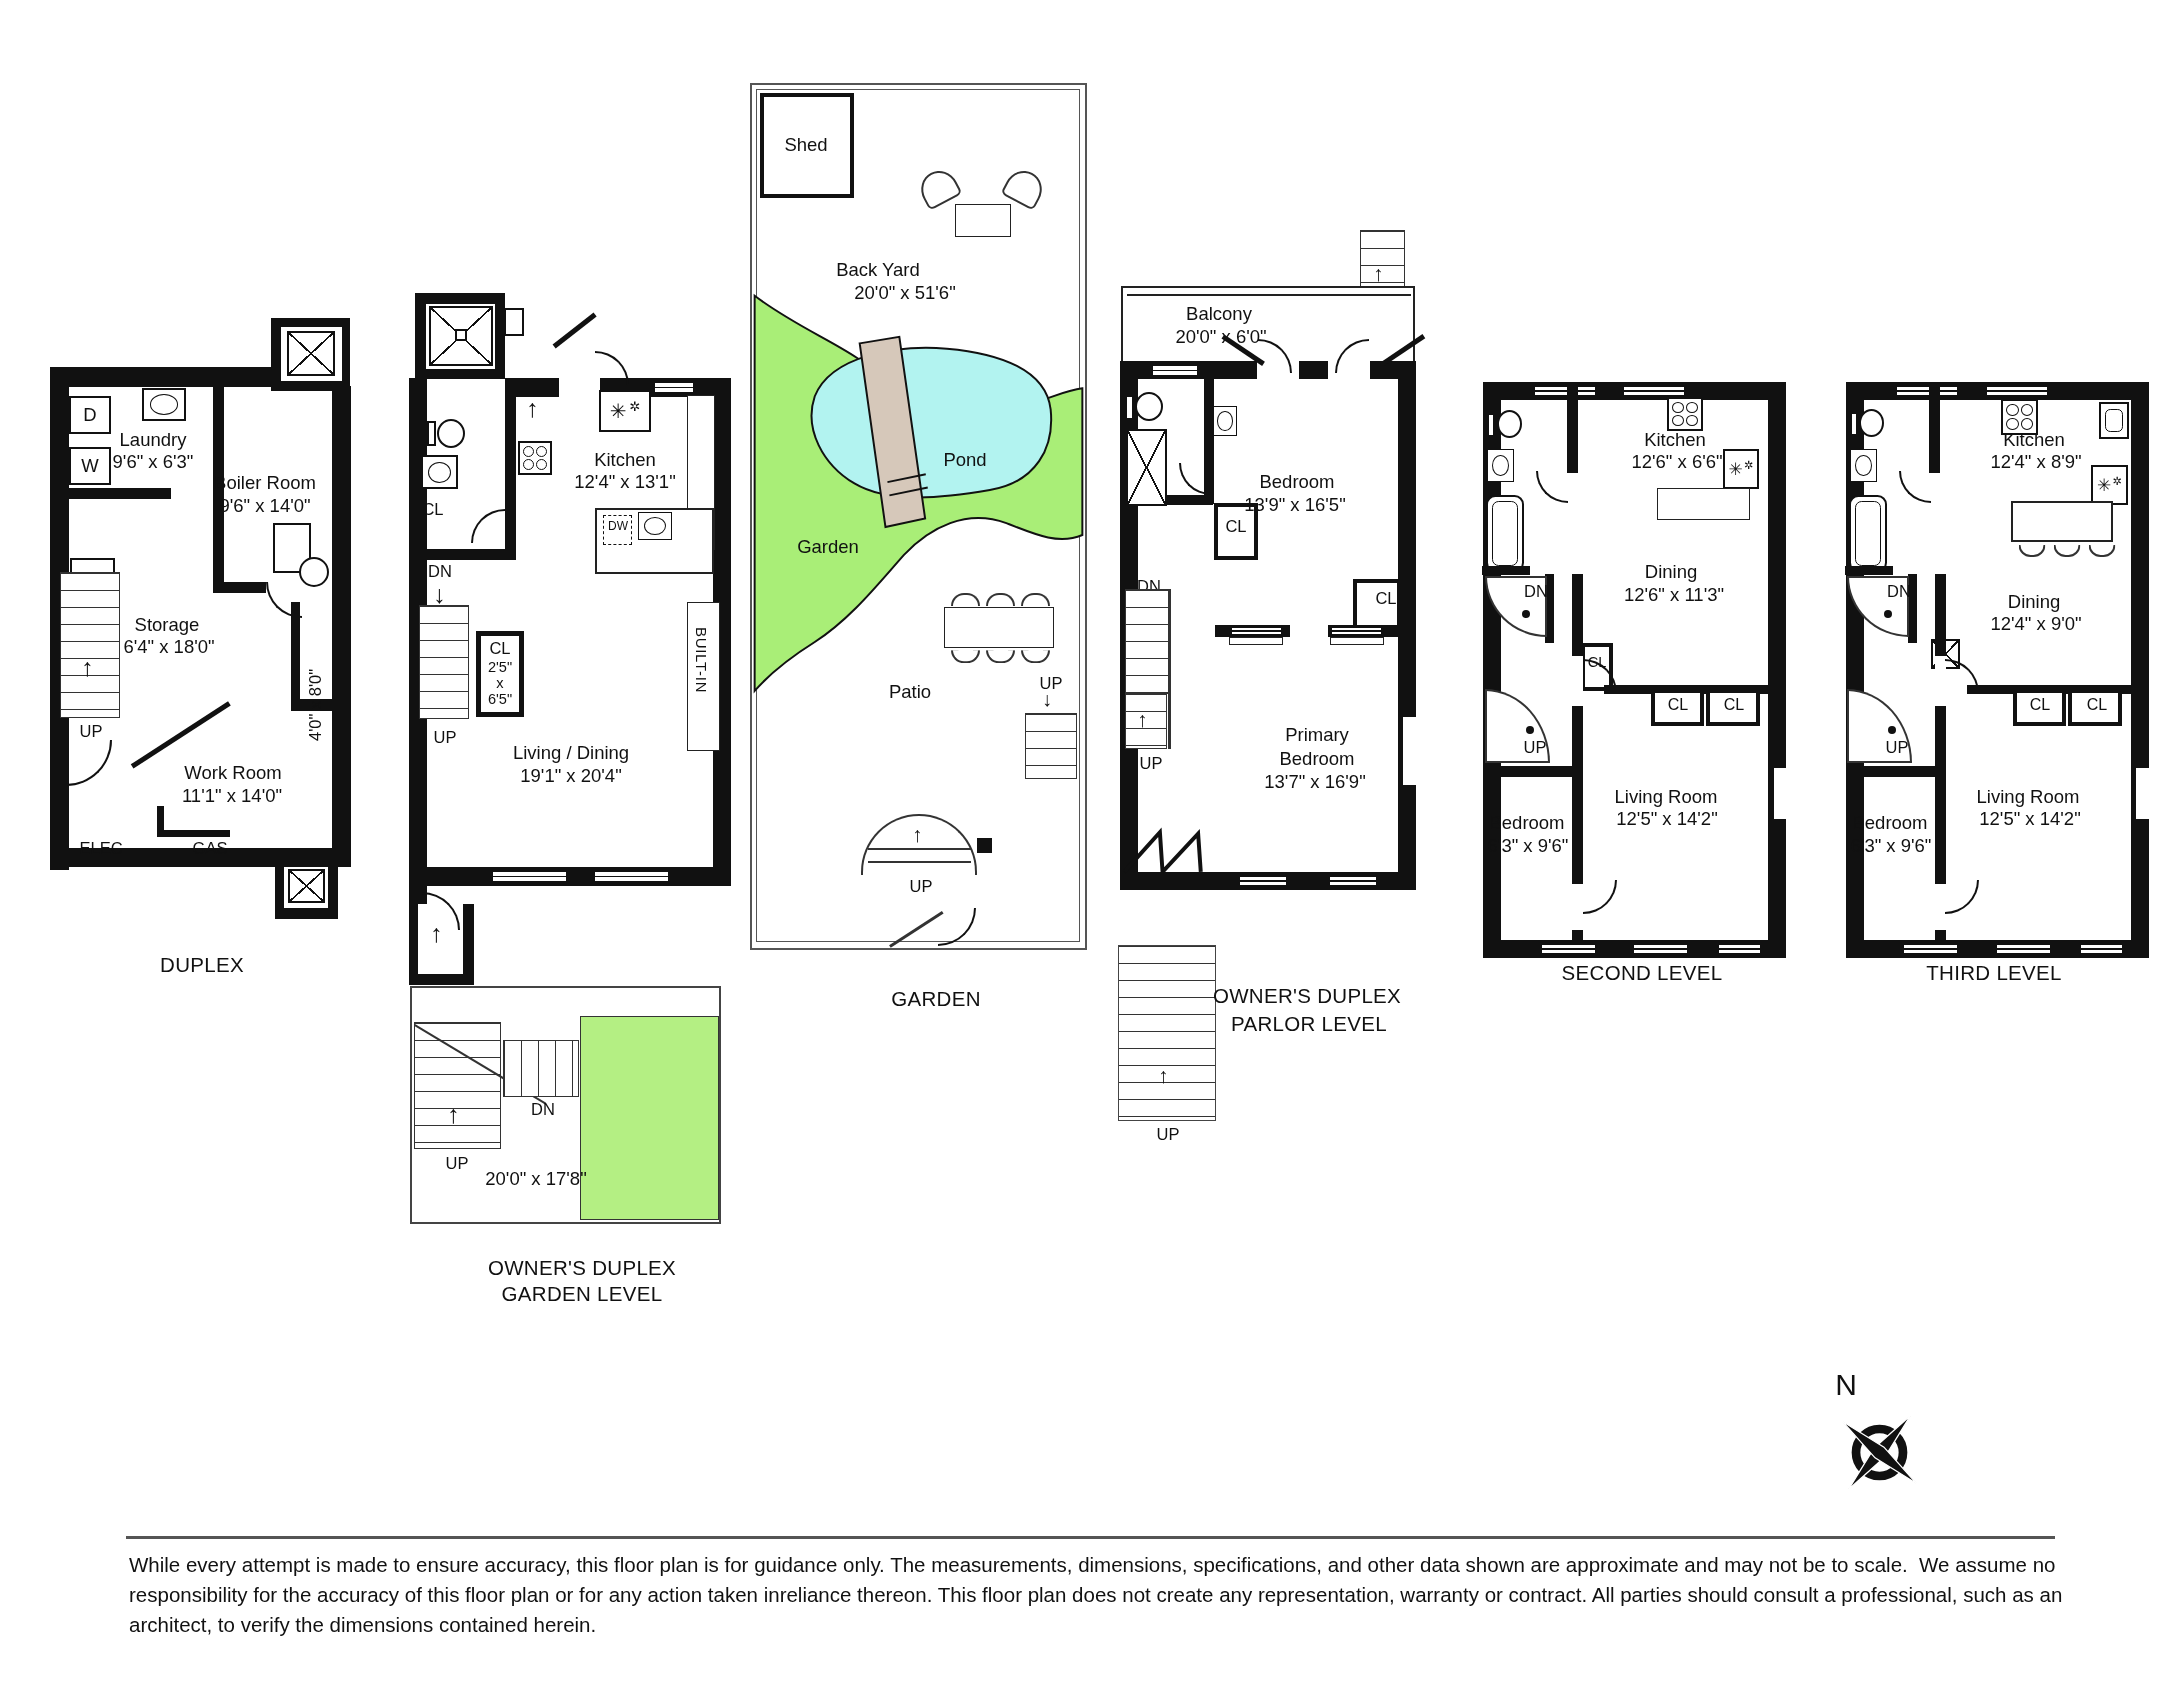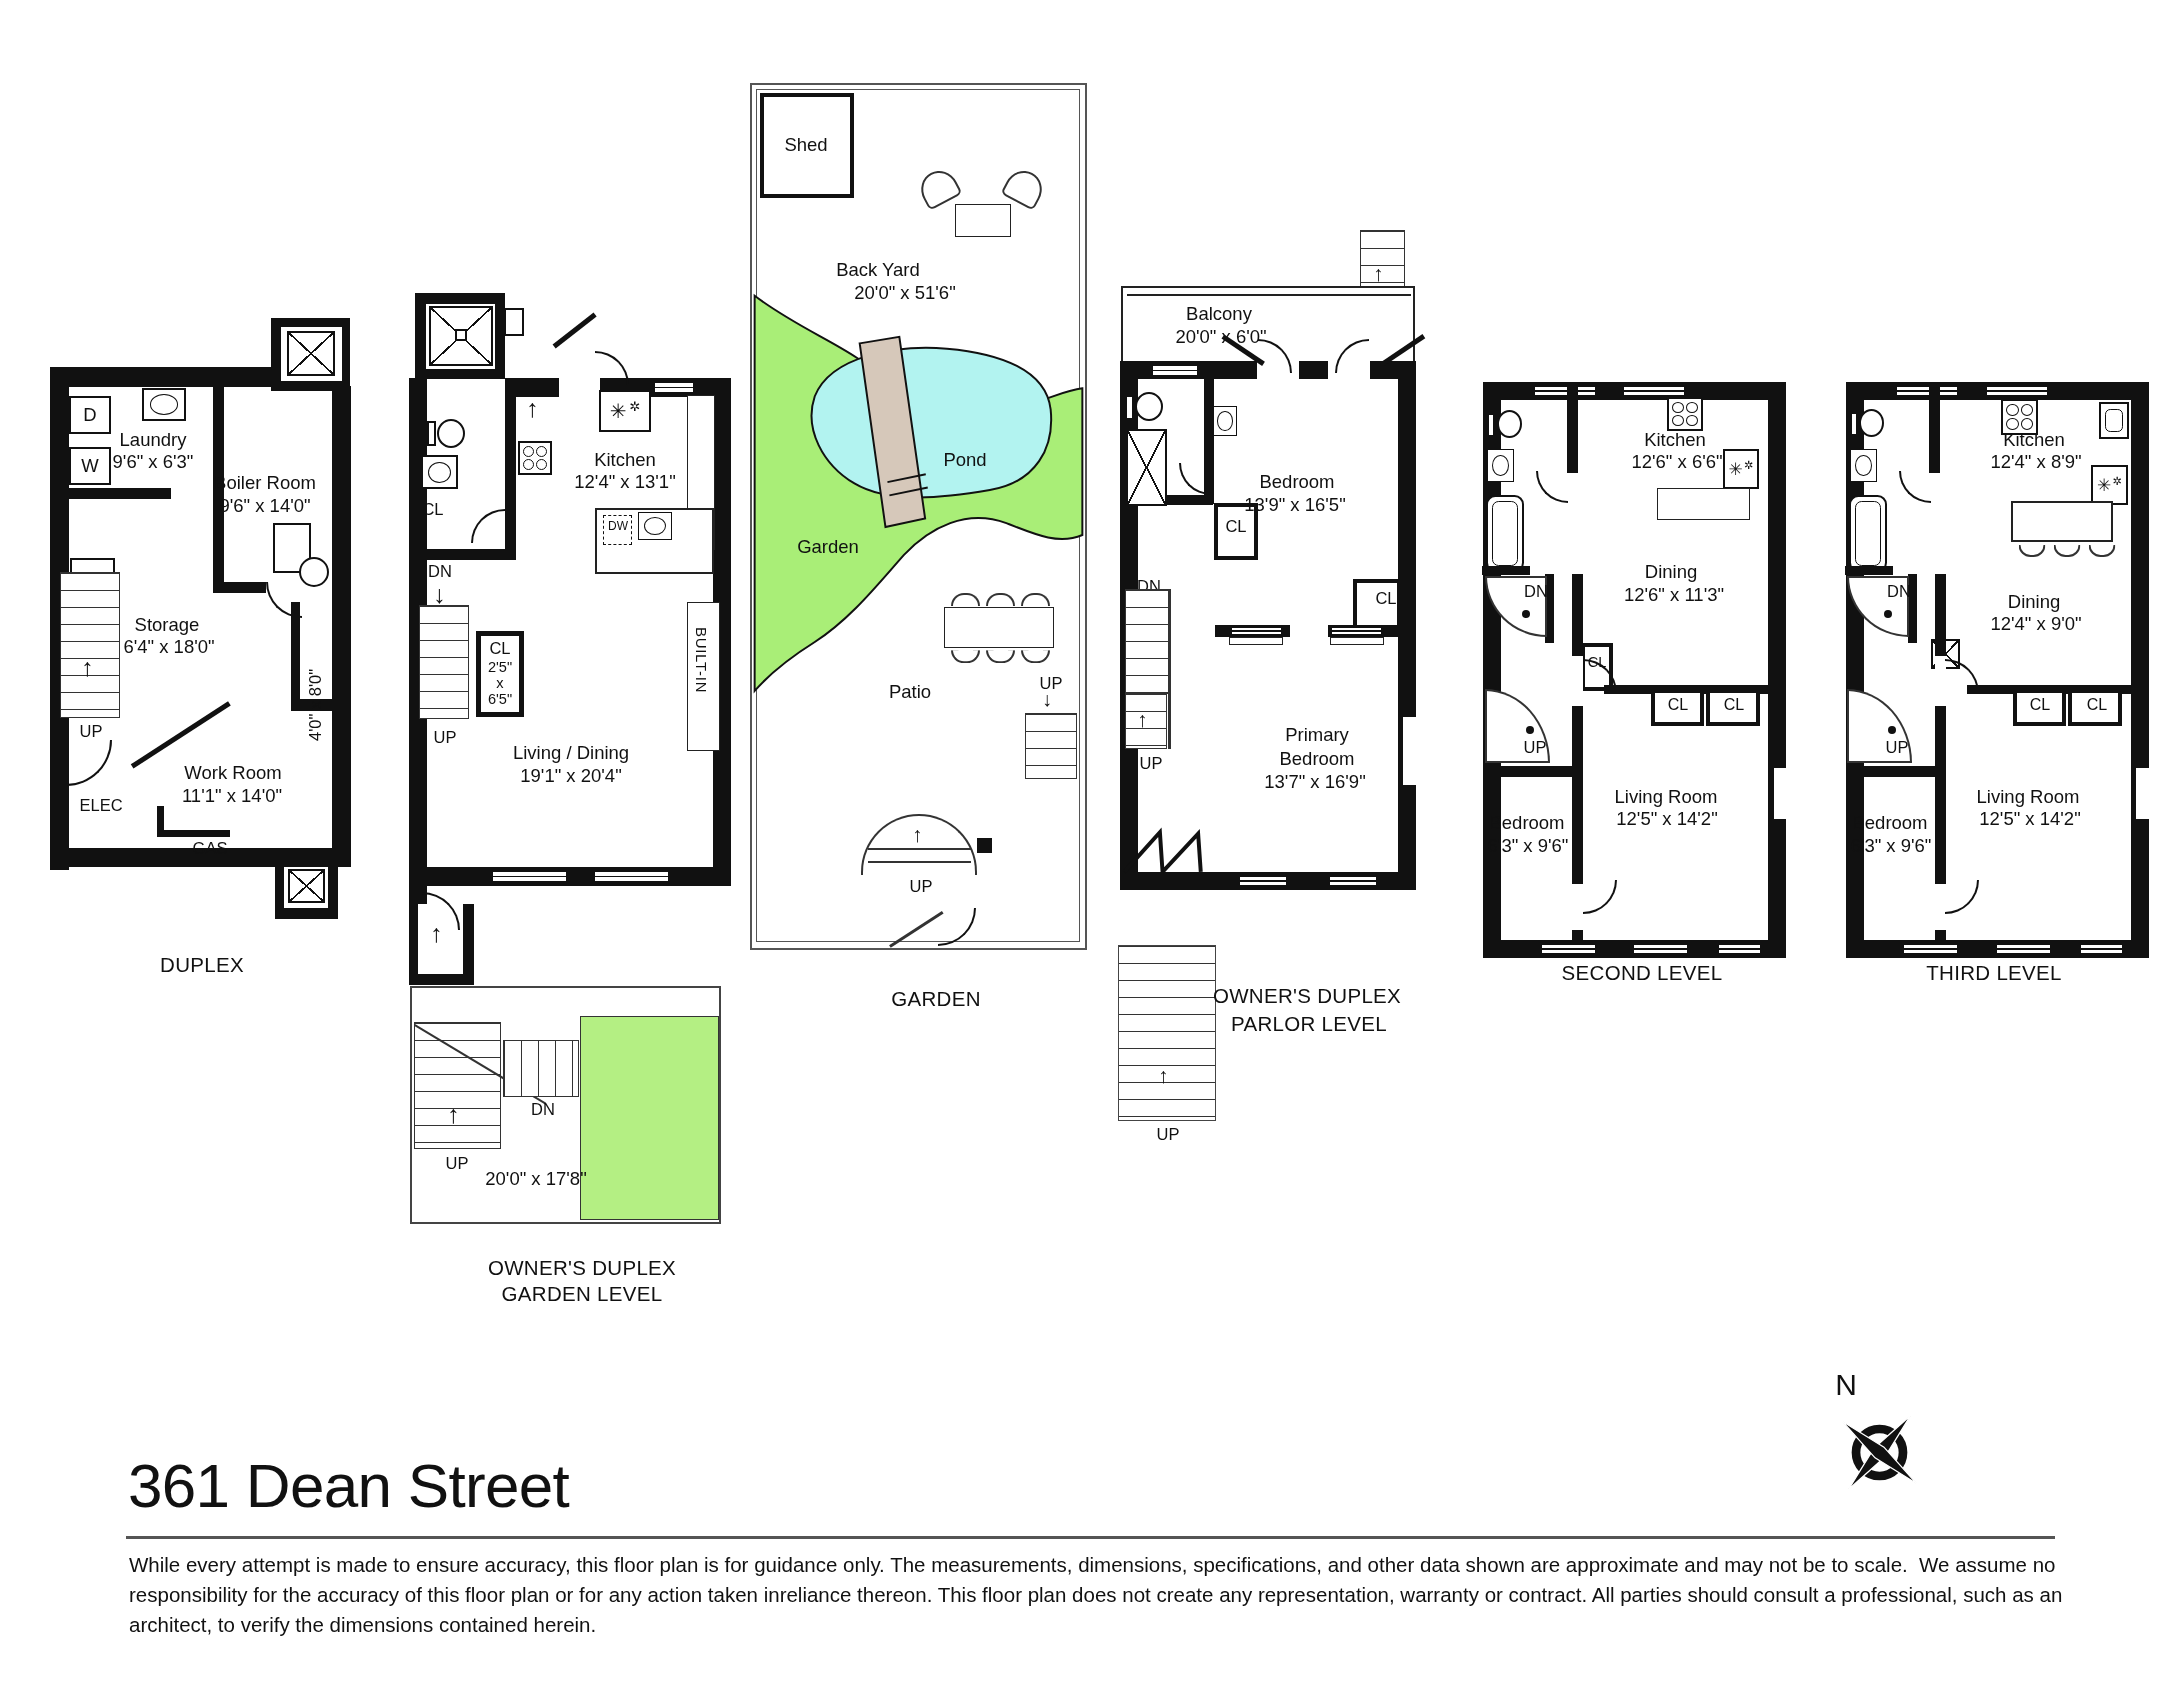--- a/index.html
+++ b/index.html
@@ -97,21 +97,21 @@
     <div class="arc br" style="left:66px;top:740px;width:46px;height:46px"></div>
 
     <div class="lbl" style="left:153px;top:429px">Laundry</div>
     <div class="lbl" style="left:153px;top:451px">9'6" x 6'3"</div>
     <div class="lbl" style="left:265px;top:472px">Boiler Room</div>
     <div class="lbl" style="left:265px;top:495px">9'6" x 14'0"</div>
     <div class="lbl" style="left:167px;top:614px">Storage</div>
     <div class="lbl" style="left:169px;top:636px">6'4" x 18'0"</div>
     <div class="lbl" style="left:233px;top:762px">Work Room</div>
     <div class="lbl" style="left:232px;top:785px">11'1" x 14'0"</div>
-    <div class="lbl sm" style="left:101px;top:796px">ELEC</div>
+    <div class="lbl sm" style="left:101px;top:839px">ELEC</div>
     <div class="lbl sm" style="left:210px;top:839px">GAS</div>
     <div class="vtext" style="left:306px;top:629px;height:112px">4'0" x 8'0"</div>
     <div class="lbl plan-title" style="left:202px;top:953px">DUPLEX</div>
   </div>
 
   <div class="abs">
     <div class="wall" style="left:415px;top:293px;width:90px;height:86px"></div>
     <div class="abs" style="left:426px;top:304px;width:69px;height:65px;background:#fff"></div>
     <div class="xbox" style="left:429px;top:306px;width:64px;height:60px"></div>
     <div class="box" style="left:455px;top:329px;width:12px;height:12px"></div>
@@ -469,20 +469,19 @@
 
   <div class="lbl" style="left:1846px;top:1368px;font-size:30px">N</div>
   <svg class="abs" style="left:1836px;top:1409px" width="87" height="87" viewBox="0 0 100 100">
     <circle cx="50" cy="50" r="27" fill="none" stroke="#111" stroke-width="10"></circle>
     <g transform="rotate(40 50 50)">
       <polygon points="50,-6 58,50 50,106 42,50" fill="#111" stroke="#fff" stroke-width="1.5"></polygon>
       <polygon points="-6,50 50,42 106,50 50,58" fill="#111" stroke="#fff" stroke-width="1.5"></polygon>
     </g>
   </svg>
 
-  <div id="title" style="left:128px;top:1450px">361 Dean Street</div>
   <div class="abs" style="left:126px;top:1536px;width:1929px;height:2.6px;background:#555"></div>
   <div class="dline" style="left:129px;top:1583px">responsibility for the accuracy of this floor plan or for any action taken inreliance thereon. This floor plan does not create any representation, warranty or contract. All parties should consult a professional, such as an</div>
   <div class="dline" style="left:129px;top:1553px">While every attempt is made to ensure accuracy, this floor plan is for guidance only. The measurements, dimensions, specifications, and other data shown are approximate and may not be to scale.  We assume no</div>
   <div class="dline" style="left:129px;top:1613px">architect, to verify the dimensions contained herein.</div>
 
 </div>
 
 
 </body></html>

